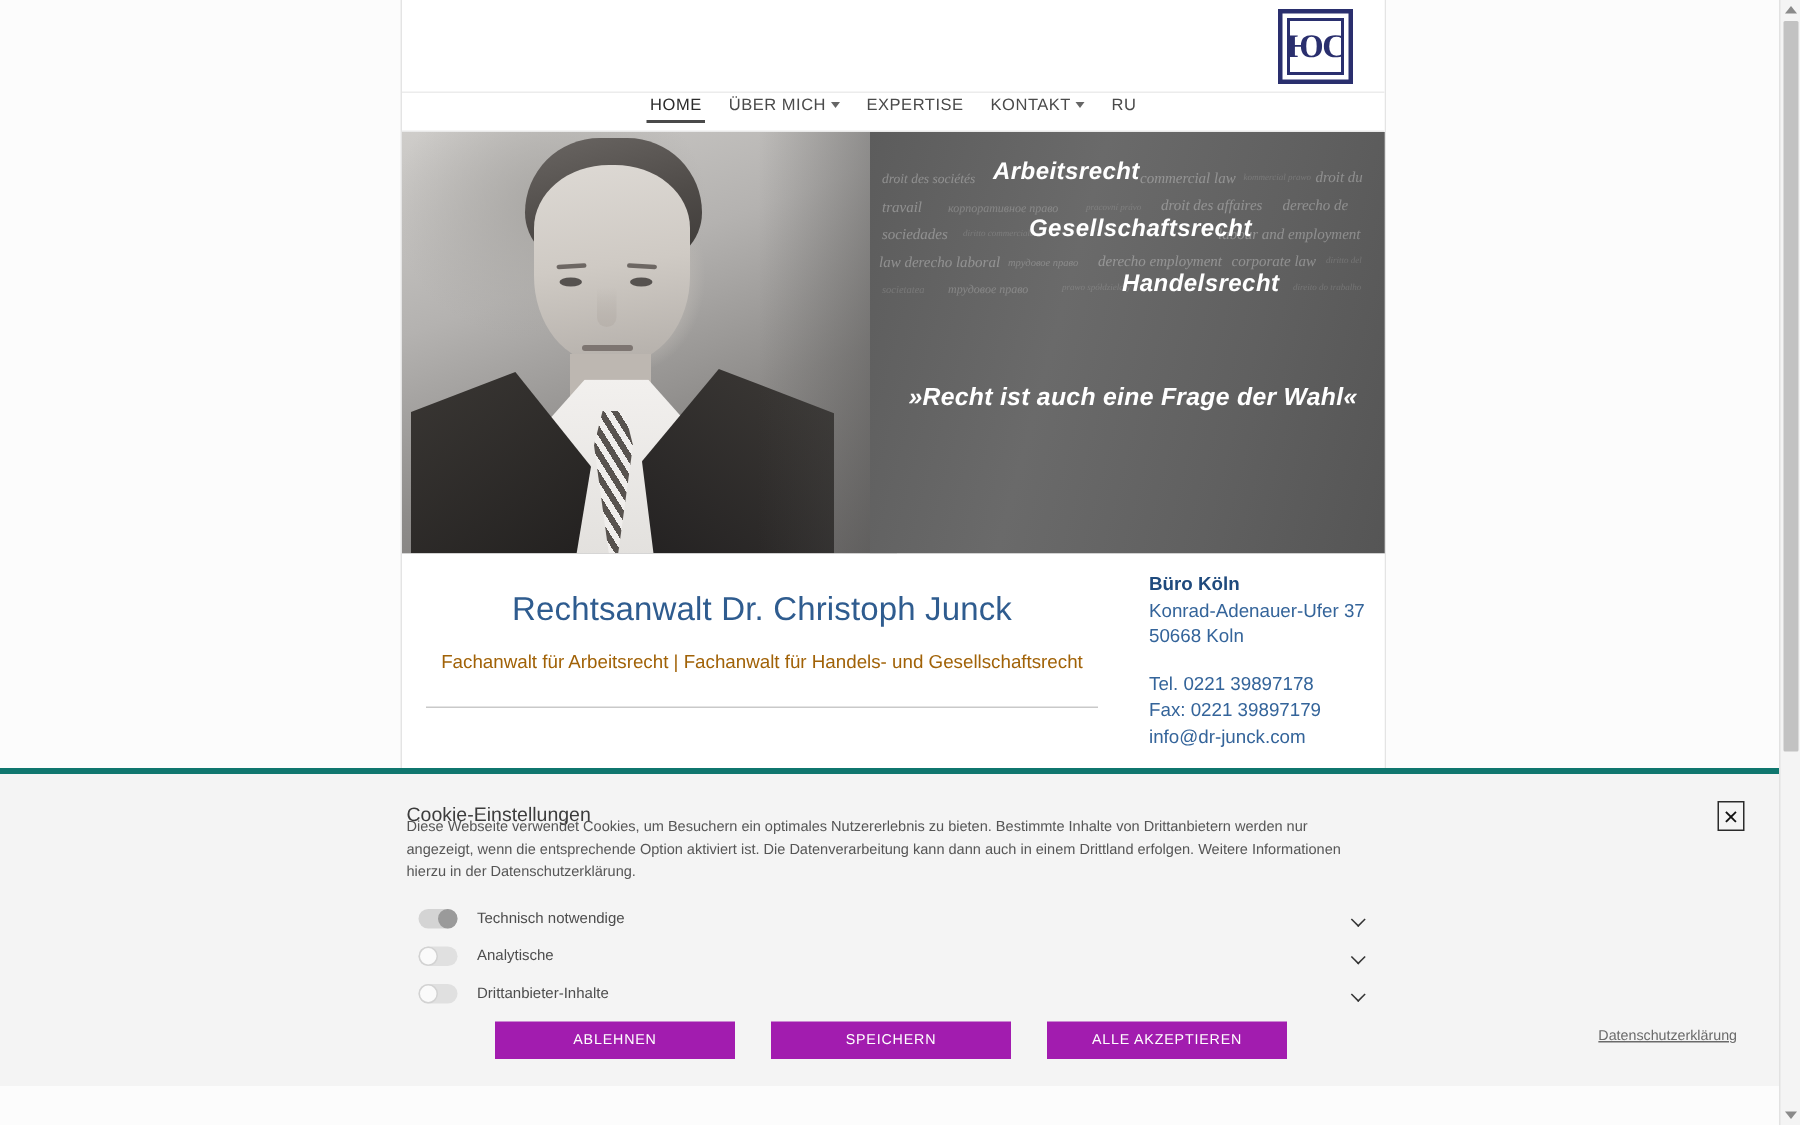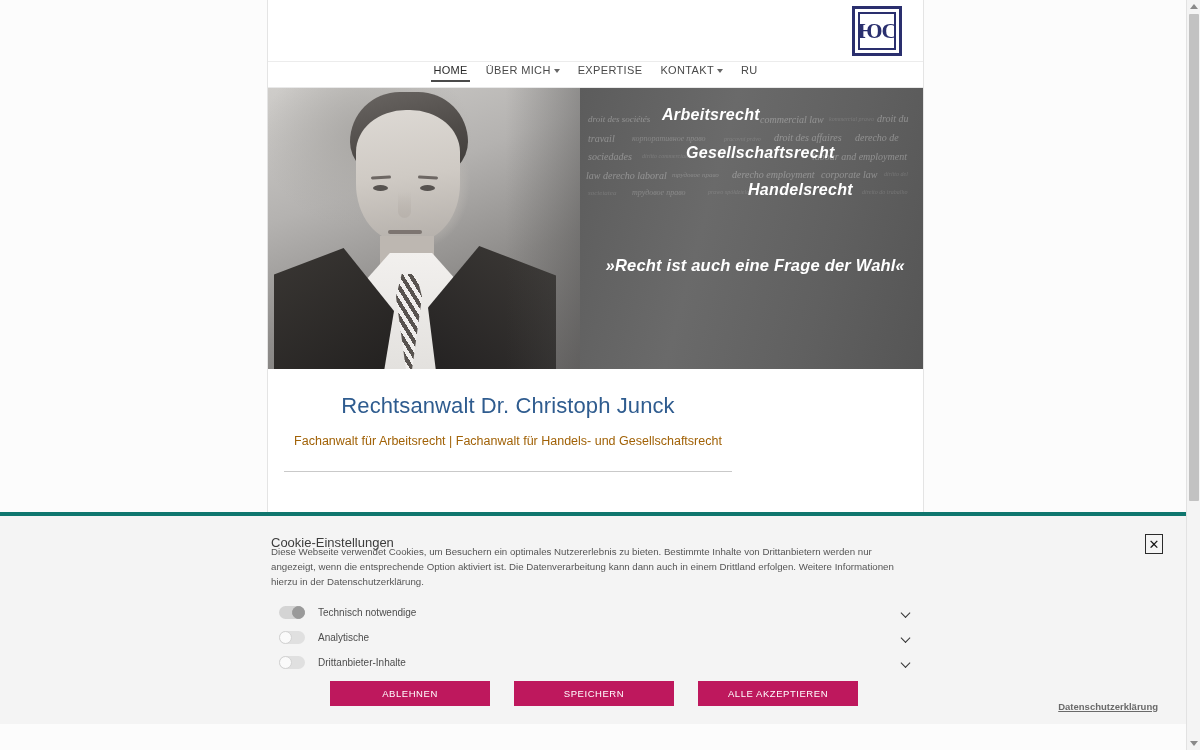--- a/index.html
+++ b/index.html
@@ -364,37 +364,36 @@
   }
   .btn-row {
     position: absolute;
     left: 0; right: 0; top: 165px;
     display: flex;
     justify-content: center;
     gap: 24px;
   }
   .cbtn {
     width: 160px; height: 25px;
-    background: #be185d;
+    background: #a21caf;
     color: #ffffff;
     border: none;
     font-family: "Liberation Sans", sans-serif;
     font-size: 9.5px;
     letter-spacing: 0.55px;
     cursor: pointer;
     display: flex; align-items: center; justify-content: center;
   }
   .privacy-link {
     position: absolute;
-    right: 30px; bottom: 12px;
+    right: 30px; bottom: 28px;
     font-size: 9.5px;
     color: #6a6a6a;
     text-decoration: underline;
     cursor: pointer;
-    font-weight: bold;
   }
 
   
   .scrollbar {
     position: absolute;
     right: 0; top: 0;
     width: 14px; height: 750px;
     background: #f4f4f4;
     border-left: 1px solid #e2e2e2;
   }
@@ -510,20 +509,29 @@
 
       <div class="hero-tagline">»Recht ist auch eine Frage der Wahl«</div>
     </div>
 
     <div class="main">
       <div class="main-left">
         <div class="title">Rechtsanwalt Dr. Christoph Junck</div>
         <div class="subtitle">Fachanwalt für Arbeitsrecht | Fachanwalt für Handels- und Gesellschaftsrecht</div>
         <div class="hr"></div>
       </div>
+      <div class="main-right">
+        <div class="mr-strong">Büro Köln</div>
+        <div>Konrad-Adenauer-Ufer 37</div>
+        <div>50668 Koln</div>
+        <div class="mr-gap"></div>
+        <div>Tel. 0221 39897178</div>
+        <div>Fax: 0221 39897179</div>
+        <div>info@dr-junck.com</div>
+      </div>
     </div>
 
   </div>
 
   <div class="cookie">
 
     <div class="cookie-title">Cookie-Einstellungen</div>
 
     <div class="cookie-close">
       <span>✕</span>

